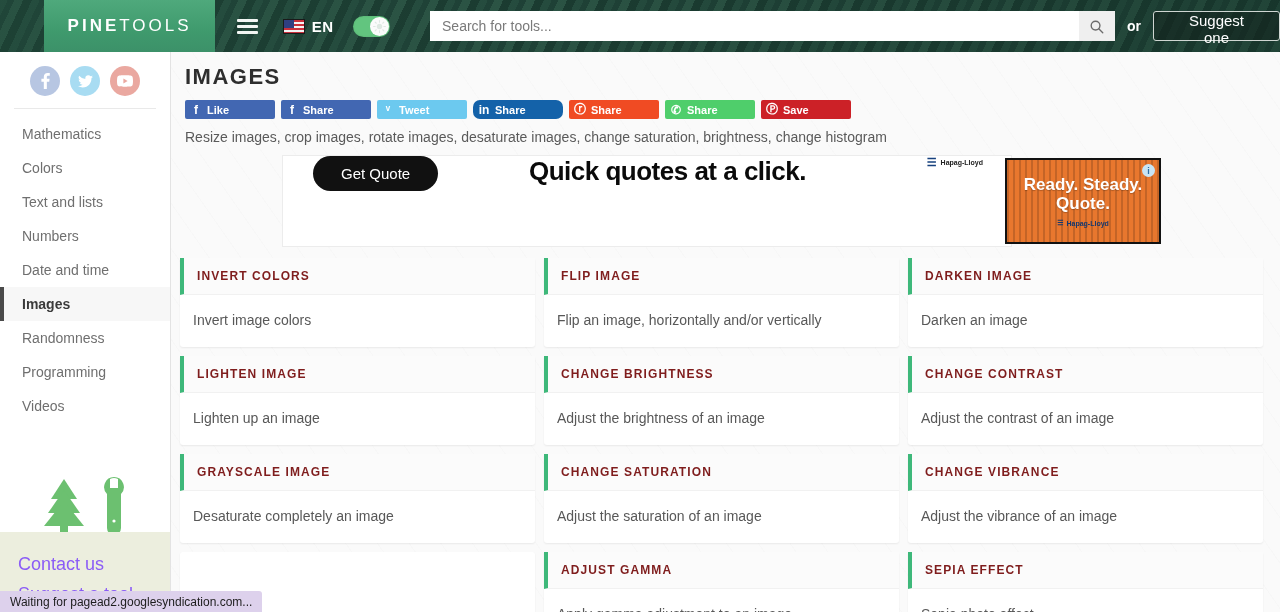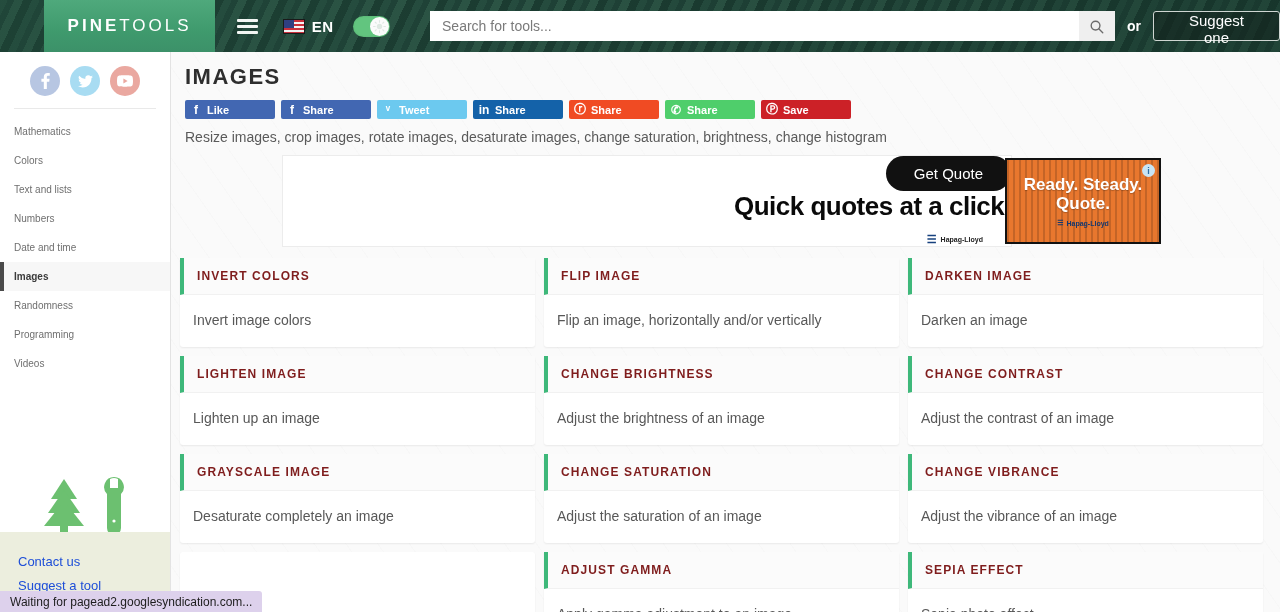--- a/index.html
+++ b/index.html
@@ -104,43 +104,43 @@
     width: 30px; height: 30px; border-radius: 50%;
     display: flex; align-items: center; justify-content: center;
     color: #fff; cursor: pointer;
   }
   .soc-fb { background: #b7c6e2; }
   .soc-tw { background: #a8dcf2; }
   .soc-yt { background: #eaa8a0; }
   .divider { height: 1px; background: #e9e9e9; margin: 0 14px 8px; }
 
   .nav-item {
-    display: block; padding: 9px 10px;
-    font-size: 10px; color: #6f6f6f; cursor: pointer;
+    display: block; padding: 9px 18px;
+    font-size: 14px; color: #6f6f6f; cursor: pointer;
     border-left: 4px solid transparent;
     text-decoration: none;
   }
   .nav-item.active {
     background: #f7f7f7; color: #3b3b3b; font-weight: bold;
     border-left: 4px solid #4a4a4a;
   }
 
   .treewrench {
     position: absolute; bottom: 77px; left: 0; width: 170px;
     height: 62px; display: flex; align-items: flex-end;
     justify-content: center; gap: 16px;
   }
   .footer-area {
     position: absolute; bottom: 0; left: 0;
     width: 170px; height: 80px;
     background: #eceede;
     padding: 22px 0 0 18px;
   }
   .footer-link {
-    display: block; font-size: 13px; color: #1d4ed8;
+    display: block; font-size: 18px; color: #8b5cf6;
     margin-bottom: 9px; cursor: pointer; text-decoration: none;
   }
 
   
   .main {
     position: absolute; top: 52px; left: 171px;
     width: 1109px; height: 560px;
     background:
       repeating-linear-gradient(55deg, rgba(0,0,0,0.012) 0 1px, transparent 1px 26px),
       #fafafa;
@@ -156,36 +156,35 @@
     display: flex; align-items: center;
     color: #fff; font-size: 11px; font-weight: bold; cursor: pointer;
     border: none; font-family: "Liberation Sans", sans-serif;
   }
   .share-btn .ico {
     width: 22px; text-align: center; font-size: 12px; flex: none;
   }
   .share-btn .lbl { flex: 1; text-align: left; }
   .b-facebook { background: #4267b2; }
   .b-twitter  { background: #6cc9ef; }
-  .b-linkedin { background: #1462a9; }
+  .b-linkedin { background: #1462a9; border-radius: 7px; }
   .b-reddit   { background: #f04b23; }
   .b-whatsapp { background: #4fce6b; }
   .b-pinterest{ background: #cc2127; }
 
   .subtitle {
     padding: 10px 0 0 14px; font-size: 14px; color: #5a5a5a;
   }
 
   
   .ad {
     position: absolute; top: 104px; left: 112px;
     width: 728px; height: 90px;
-    background: #fff; display: flex; align-items: flex-end;
+    background: #fff; display: flex; align-items: flex-start;
     box-shadow: 0 0 0 1px #ececec;
-    flex-direction: column;
   }
   .ad-quote-btn {
     margin-left: 30px; background: #111; color: #fff;
     border-radius: 18px; padding: 9px 28px; font-size: 15px;
     cursor: pointer; border: none; font-family: "Liberation Sans", sans-serif;
   }
   .ad-headline {
     flex: 1; text-align: center; font-size: 26px; font-weight: bold;
     color: #0a0a0a; letter-spacing: -.5px; margin-left: -30px;
   }

